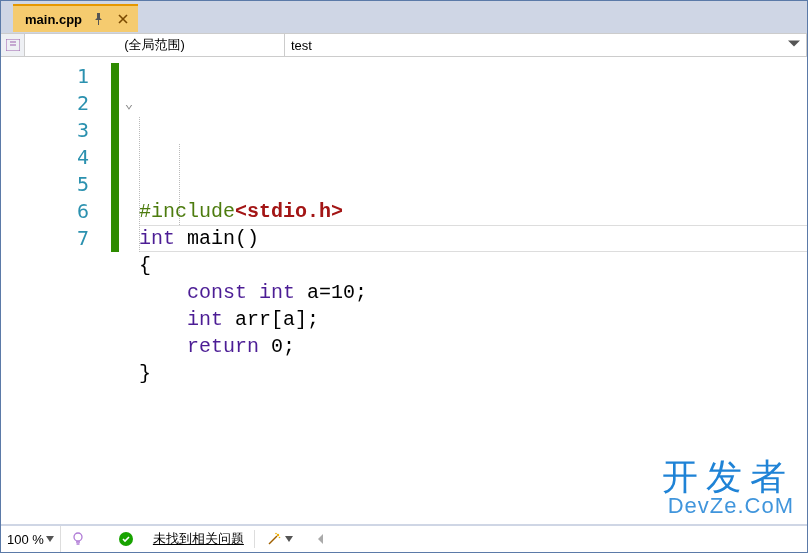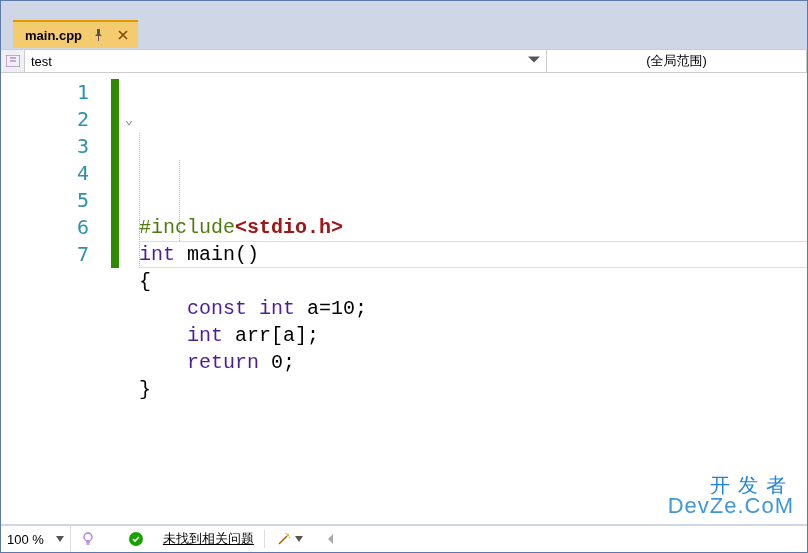--- a/index.html
+++ b/index.html
@@ -14,21 +14,21 @@
     }
     .container {
       width: 100%;
       height: 100%;
       border: 1px solid #5b7aa8;
       display: flex;
       flex-direction: column;
     }
     
     .tab-strip {
-      height: 48px;
+      height: 32px;
       background: #cfd6e5;
       display: flex;
       align-items: flex-end;
       padding-left: 12px;
       border-bottom: 1px solid #cfd6e5;
     }
     .tab {
       height: 28px;
       background: #f5cb6f;
       border-top: 2px solid #e59700;
@@ -131,42 +131,42 @@
     
     .status-bar {
       height: 28px;
       border-top:2px solid #cfd6e5;
       display:flex;
       align-items:center;
       font-size:13px;
       background:#fff;
     }
     .zoom-box {
-      display:flex;align-items:center;gap:12px;
+      display:flex;align-items:center;gap:2px;
       padding:4px 6px;border-right:1px solid #ddd;height:100%;
     }
     .status-icon { width:18px;height:18px;display:flex;align-items:center;justify-content:center; }
     .status-ok {
       width:14px;height:14px;border-radius:50%;background:#18a300;
       display:flex;align-items:center;justify-content:center;
     }
     .status-text { margin-left:20px;text-decoration:underline; }
     .status-sep {
       width:1px;height:18px;background:#ddd;margin:0 10px;
     }
     .wand-icon { color:#a06000; }
     .watermark {
       position:absolute;
       right:14px; bottom:36px;
       text-align:right;
       font-family:Arial,sans-serif;
       line-height:1;
       pointer-events:none;
     }
-    .watermark .top { font-size:20px;color:#1f83d6;letter-spacing:8px;font-weight:400; }
+    .watermark .top { font-size:36px;color:#1f83d6;letter-spacing:8px;font-weight:400; }
     .watermark .bottom { font-size:22px;color:#1f83d6;letter-spacing:1px;opacity:.85; }
     .arrow-btn { color:#777; padding:0 6px; cursor:pointer; }
     .tri-down {
       display:inline-block;width:0;height:0;
       border-left:4px solid transparent;border-right:4px solid transparent;
       border-top:6px solid #555;
     }
   </style>
 </head>
 <body>
@@ -190,28 +190,28 @@
   </div>
 
   <div class="nav-bar">
     <div class="nav-icon">
       <svg width="14" height="12" viewBox="0 0 14 12">
           <rect x="0" y="0" width="14" height="12" fill="none" stroke="#9b5fad" stroke-width="1"></rect>
           <line x1="4" y1="3" x2="10" y2="3" stroke="#9b5fad"></line>
           <line x1="4" y1="6" x2="10" y2="6" stroke="#9b5fad"></line>
         </svg>
     </div>
+    <div class="nav-dropdown right">
+      <span>(全局范围)</span>
+    </div>
     <div class="nav-dropdown">
       <span>test</span>
       <span><svg class="chevron-down" viewBox="0 0 10 6">
             <path d="M0 0l5 5 5-5z"></path>
           </svg></span>
-    </div>
-    <div class="nav-dropdown right">
-      <span>(全局范围)</span>
     </div>
   </div>
 
   <div class="editor-area">
     <div class="margin-strip"></div>
     <div class="gutter" id="gutter">
         <div>1</div>
         <div>2</div>
         <div>3</div>
         <div>4</div>

